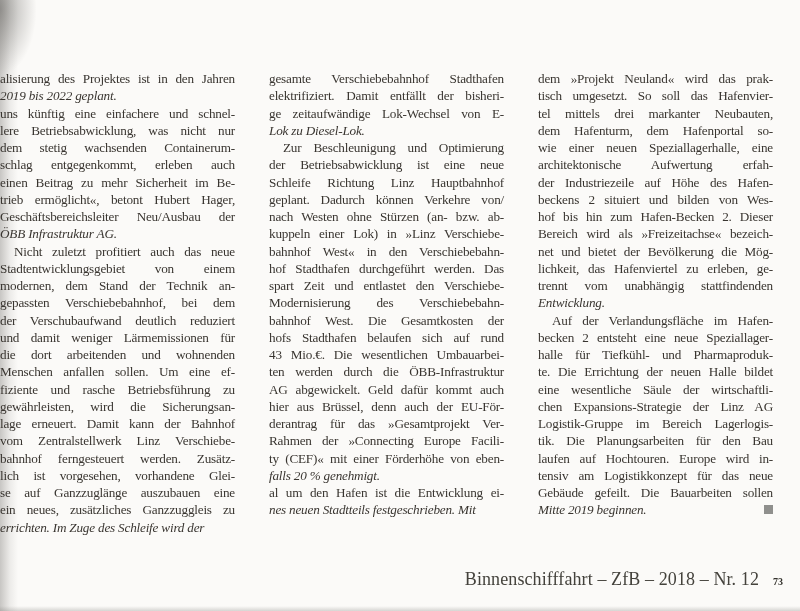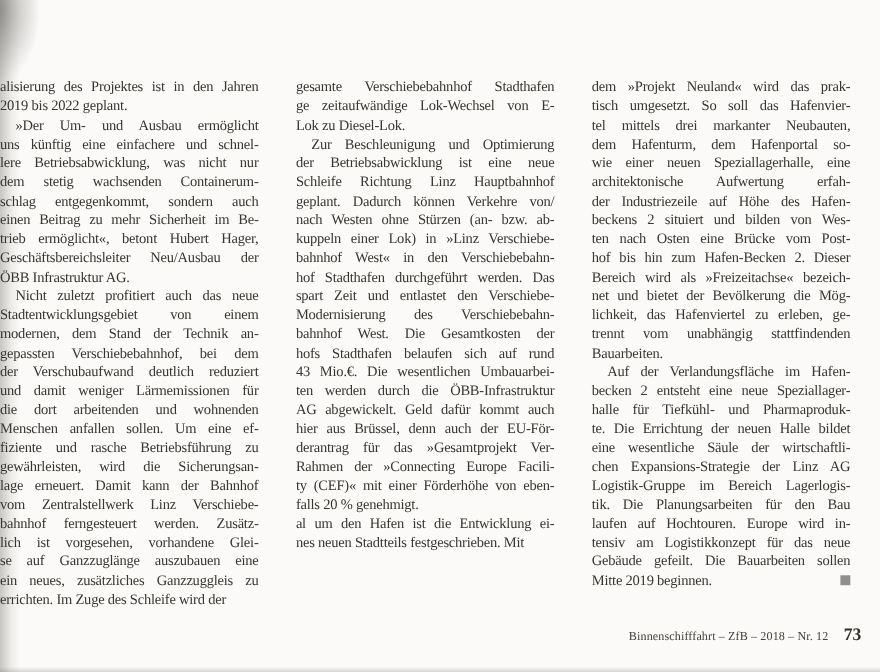--- a/index.html
+++ b/index.html
@@ -17,47 +17,46 @@
   .bottom-shade{position:absolute;left:0;bottom:0;width:800px;height:5px;pointer-events:none;
     background:linear-gradient(0deg,rgba(118,116,112,.28),rgba(118,116,112,0));}
   
   .columns{position:absolute;left:0;top:58px;display:flex;gap:34px;margin-top:12px;}
   .col{width:235px;}
   .para{margin:0;}
   .line{
     font-size:13.2px;line-height:17.25px;letter-spacing:-0.2px;
     white-space:nowrap;text-align:justify;text-align-last:justify;
   }
-  .line.last{text-align-last:left;}
+  .line.last{text-align-last:left;font-style:italic;}
   .line.indent{padding-left:14px;}
   .end-marker{float:right;width:9px;height:9px;background:var(--marker,#8f8f8d);margin-top:4px;}
   
   .footer{position:absolute;top:569px;right:17px;display:flex;align-items:baseline;gap:14px;}
-  .journal{font-size:11px;letter-spacing:.1px;color:#44423c;}
-  .pagenum{font-size:16px;font-weight:bold;color:#33312c;}
+  .journal{font-size:18px;letter-spacing:.1px;color:#44423c;}
+  .pagenum{font-size:10px;font-weight:bold;color:#33312c;}
 </style>
 </head>
 <body>
 
 <div class="page">
   <div class="shade-left"></div>
   <div class="corner-smudge"></div>
 
   <div class="columns">
     <div class="col">
         <div class="para">
           <div class="line">alisierung des Projektes ist in den Jahren</div>
           <div class="line last">2019 bis 2022 geplant.</div>
         </div>
         <div class="para">
-          <div class="line indent">»Der Um- und Ausbau ermöglicht</div>
           <div class="line">uns künftig eine einfachere und schnel-</div>
           <div class="line">lere Betriebsabwicklung, was nicht nur</div>
           <div class="line">dem stetig wachsenden Containerum-</div>
-          <div class="line">schlag entgegenkommt, sondern auch</div>
+          <div class="line">schlag entgegenkommt, erleben auch</div>
           <div class="line">einen Beitrag zu mehr Sicherheit im Be-</div>
           <div class="line">trieb ermöglicht«, betont Hubert Hager,</div>
           <div class="line">Geschäftsbereichsleiter Neu/Ausbau der</div>
           <div class="line last">ÖBB Infrastruktur AG.</div>
         </div>
         <div class="para">
           <div class="line indent">Nicht zuletzt profitiert auch das neue</div>
           <div class="line">Stadtentwicklungsgebiet von einem</div>
           <div class="line">modernen, dem Stand der Technik an-</div>
           <div class="line">gepassten Verschiebebahnhof, bei dem</div>
@@ -72,20 +71,21 @@
           <div class="line">bahnhof ferngesteuert werden. Zusätz-</div>
           <div class="line">lich ist vorgesehen, vorhandene Glei-</div>
           <div class="line">se auf Ganzzuglänge auszubauen eine</div>
           <div class="line">ein neues, zusätzliches Ganzzuggleis zu</div>
           <div class="line last">errichten. Im Zuge des Schleife wird der</div>
         </div>
       </div>
     <div class="col">
         <div class="para">
           <div class="line">gesamte Verschiebebahnhof Stadthafen</div>
+          <div class="line">elektrifiziert. Damit entfällt der bisheri-</div>
           <div class="line">ge zeitaufwändige Lok-Wechsel von E-</div>
           <div class="line last">Lok zu Diesel-Lok.</div>
         </div>
         <div class="para">
           <div class="line indent">Zur Beschleunigung und Optimierung</div>
           <div class="line">der Betriebsabwicklung ist eine neue</div>
           <div class="line">Schleife Richtung Linz Hauptbahnhof</div>
           <div class="line">geplant. Dadurch können Verkehre von/</div>
           <div class="line">nach Westen ohne Stürzen (an- bzw. ab-</div>
           <div class="line">kuppeln einer Lok) in »Linz Verschiebe-</div>
@@ -112,27 +112,26 @@
     <div class="col">
         <div class="para">
           <div class="line">dem »Projekt Neuland« wird das prak-</div>
           <div class="line">tisch umgesetzt. So soll das Hafenvier-</div>
           <div class="line">tel mittels drei markanter Neubauten,</div>
           <div class="line">dem Hafenturm, dem Hafenportal so-</div>
           <div class="line">wie einer neuen Speziallagerhalle, eine</div>
           <div class="line">architektonische Aufwertung erfah-</div>
           <div class="line">der Industriezeile auf Höhe des Hafen-</div>
           <div class="line">beckens 2 situiert und bilden von Wes-</div>
-          <div class="line">ten nach Osten eine Brücke vom Post-</div>
           <div class="line">hof bis hin zum Hafen-Becken 2. Dieser</div>
           <div class="line">Bereich wird als »Freizeitachse« bezeich-</div>
           <div class="line">net und bietet der Bevölkerung die Mög-</div>
           <div class="line">lichkeit, das Hafenviertel zu erleben, ge-</div>
           <div class="line">trennt vom unabhängig stattfindenden</div>
-          <div class="line last">Bauarbeiten.</div>
+          <div class="line last">Entwicklung.</div>
         </div>
         <div class="para">
           <div class="line indent">Auf der Verlandungsfläche im Hafen-</div>
           <div class="line">becken 2 entsteht eine neue Speziallager-</div>
           <div class="line">halle für Tiefkühl- und Pharmaproduk-</div>
           <div class="line">te. Die Errichtung der neuen Halle bildet</div>
           <div class="line">eine wesentliche Säule der wirtschaftli-</div>
           <div class="line">chen Expansions-Strategie der Linz AG</div>
           <div class="line">Logistik-Gruppe im Bereich Lagerlogis-</div>
           <div class="line">tik. Die Planungsarbeiten für den Bau</div>

